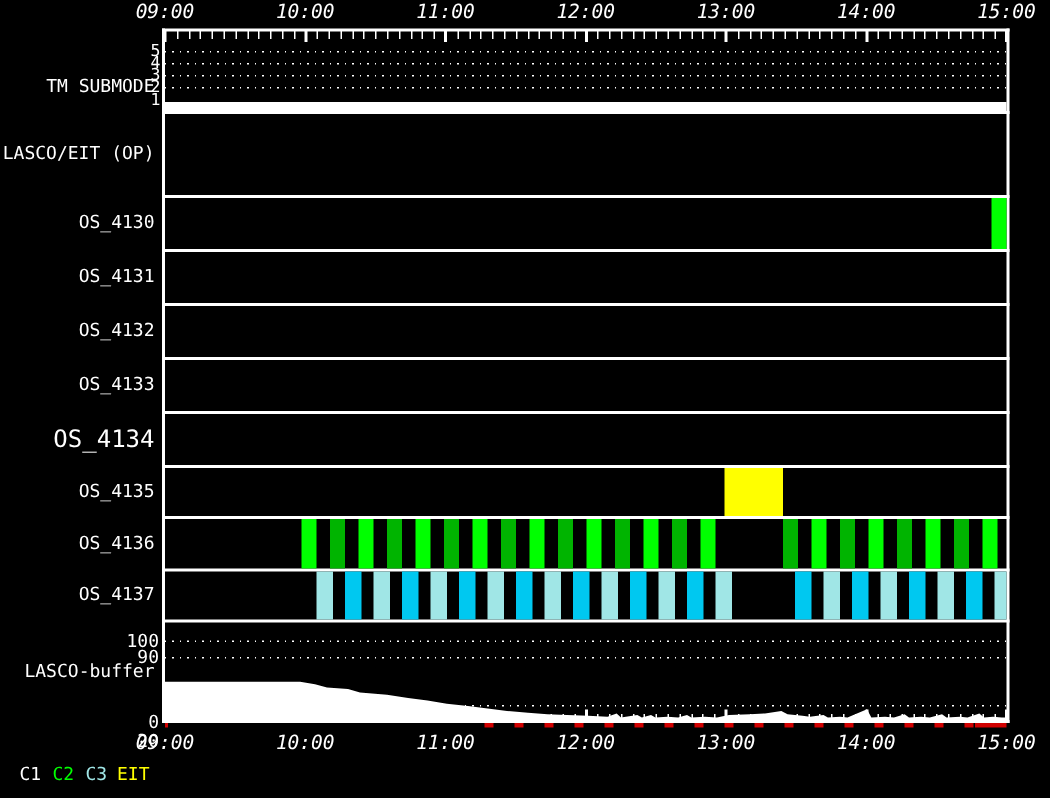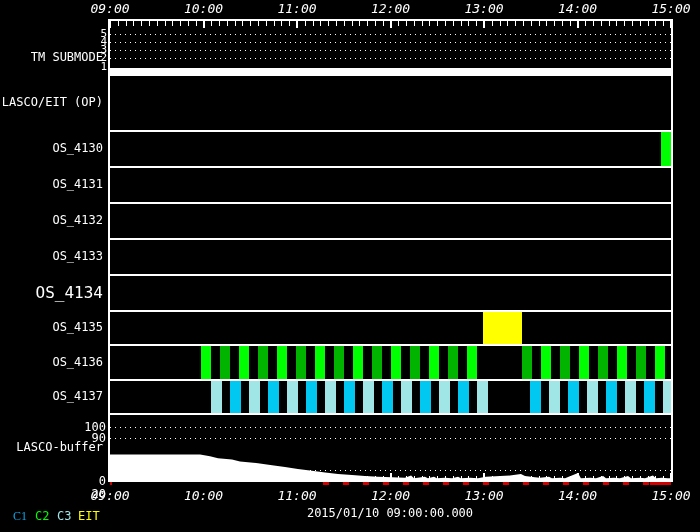--- a/index.html
+++ b/index.html
@@ -286,19 +286,18 @@
       <div class="abs redmark" style="left: 522.803px; top: 482px; width: 5.92167px; background: rgb(208, 0, 0);"></div>
       <div class="abs redmark" style="left: 542.905px; top: 482px; width: 5.92167px; background: rgb(208, 0, 0);"></div>
       <div class="abs redmark" style="left: 562.852px; top: 482px; width: 5.92167px; background: rgb(208, 0, 0);"></div>
       <div class="abs redmark" style="left: 582.798px; top: 482px; width: 5.92167px; background: rgb(208, 0, 0);"></div>
       <div class="abs redmark" style="left: 602.745px; top: 482px; width: 5.92167px; background: rgb(208, 0, 0);"></div>
       <div class="abs redmark" style="left: 622.847px; top: 482px; width: 5.92167px; background: rgb(208, 0, 0);"></div>
       <div class="abs redmark" style="left: 642.794px; top: 482px; width: 5.92167px; background: rgb(208, 0, 0);"></div>
       <div class="abs redmark" style="left: 649.962px; top: 482px; width: 21.0375px; background: rgb(208, 0, 0);"></div>
     </div>
 
-  <div id="datelbl" style="left:270px;top:506px;width:240px;text-align:center;">2015/01/10 09:00:00.000</div>
 
-  <span class="legitem" style="left: 13px; top: 509px; color: #0ea5e9; font-family: Liberation Serif, serif;">C1</span>
+  <span class="legitem" style="left: 13px; top: 509px; color: #ffffff;">C1</span>
   <span class="legitem" style="left: 35px; top: 509px; color: rgb(0, 255, 0);">C2</span>
   <span class="legitem" style="left: 57px; top: 509px; color: rgb(160, 230, 230);">C3</span>
   <span class="legitem" style="left: 78px; top: 509px; color: rgb(255, 255, 0);">EIT</span>
 </div>
 
 </body></html>

